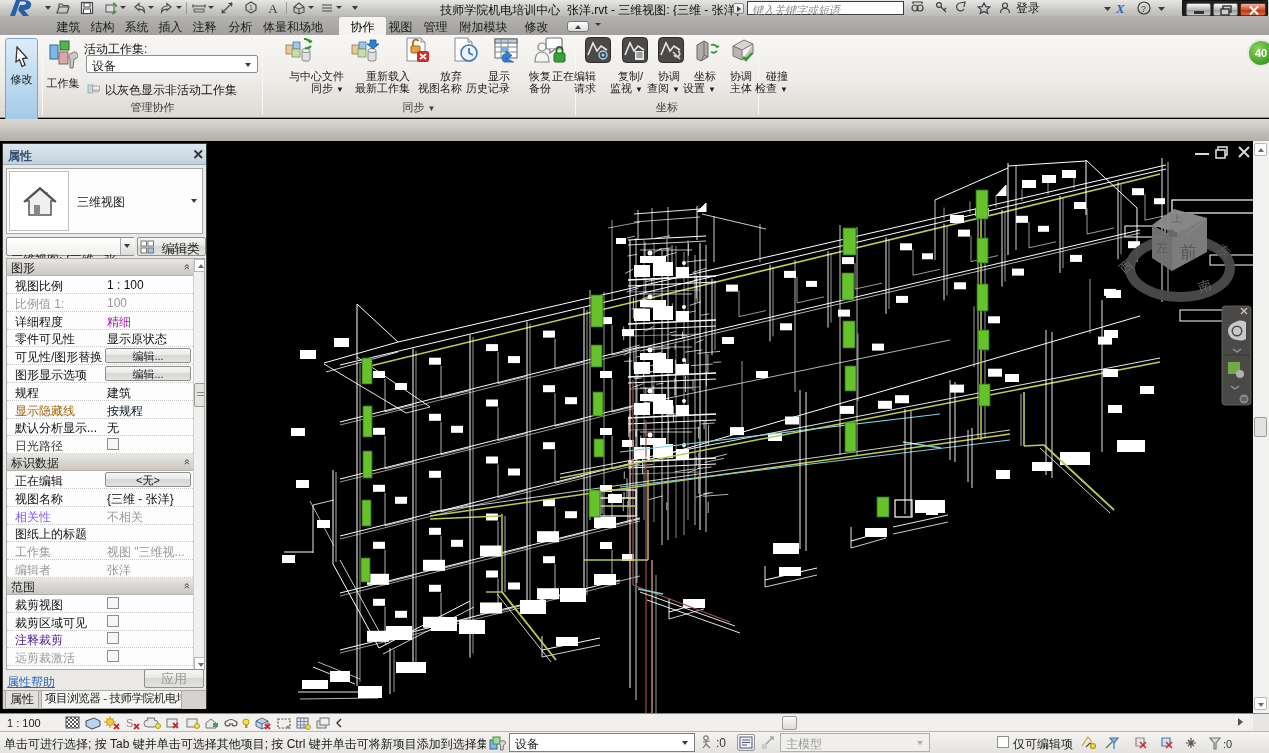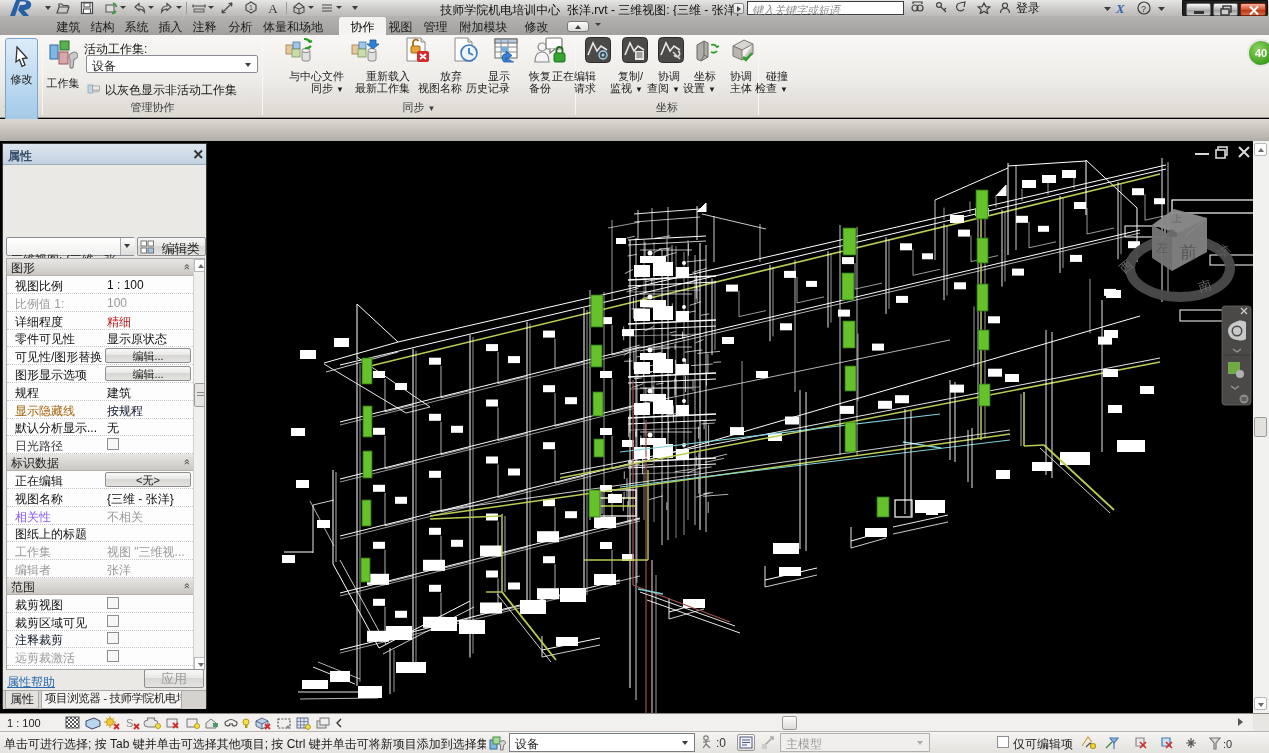--- a/index.html
+++ b/index.html
@@ -887,20 +887,32 @@
       <div class="abs" style="left:1247px;top:4px;width:28px;height:28px;border-radius:50%;background:radial-gradient(circle at 9px 8px,#8ed45e,#3f9e1f 70%,#2a7a10);border:2px solid #e8e8e8;color:#fff;font-size:11px;font-weight:bold;text-align:center;line-height:25px">40</div>
     </div>
     <div class="abs" style="left:0;top:119px;width:1269px;height:22px;background:linear-gradient(#dcd9d4,#b2aea7)"></div>
     <div class="abs" id="props" style="left:2px;top:143px;width:205px;height:565px;background:#ebe9e6;border:1px solid #3a3a3a;box-shadow:1px 1px 2px rgba(0,0,0,.5)">
       <div class="abs" style="left:0;top:0;width:203px;height:21px;background:linear-gradient(#dde6ef,#c3d2e0);border-bottom:1px solid #9daebc">
         <span style="position:absolute;left:5px;top:4px;font-size:12px;font-weight:bold;color:#39506b">属性</span>
         <svg style="position:absolute;left:190px;top:5px" width="11" height="11">
           <path d="M1.5 1.5 L9 9 M9 1.5 L1.5 9" stroke="#333" stroke-width="1.8"></path>
         </svg>
       </div>
+      <div class="abs" style="left:3px;top:24px;width:197px;height:66px;background:#fdfdfd;border:1px solid #a8a8a8">
+        <div class="abs" style="left:2px;top:2px;width:60px;height:60px;background:#fff;border:1px solid #c0c0c0">
+          <svg style="position:absolute;left:11px;top:11px" width="38" height="38" viewBox="0 0 38 38">
+            <path d="M5 18 L19 6 L33 18 L30 18 L30 32 L8 32 L8 18 Z" fill="#f0f0f0" stroke="#555" stroke-width="1.5"></path>
+            <path d="M3 19 L19 5 L35 19" fill="none" stroke="#555" stroke-width="2"></path>
+            <rect x="13" y="22" width="6" height="10" fill="#888"></rect>
+            <path d="M19 6 L19 5 L26 11 L26 9" fill="none" stroke="#555" stroke-width="1"></path>
+          </svg>
+        </div>
+        <span class="cn" style="position:absolute;left:70px;top:25px">三维视图</span>
+        <div class="carrow" style="left:184px;top:30px"></div>
+      </div>
       <div class="abs" style="left:3px;top:93px;width:129px;height:19px;background:linear-gradient(#fff,#f0f0ee);border:1px solid #8a8d91;border-radius:2px">
         <span class="cn" style="position:absolute;left:4px;top:14px">三维视图: {三维 - 张</span>
         <div class="abs" style="left:113px;top:0;width:15px;height:17px;background:linear-gradient(#fdfdfd,#dcdcda);border-left:1px solid #aaa">
           <div class="carrow" style="left:3px;top:6px"></div>
         </div>
       </div>
       <div class="gbtn" style="left:134px;top:93px;width:69px;height:19px">
         <svg style="position:absolute;left:2px;top:2px" width="15" height="14" viewBox="0 0 15 14">
           <rect x="1" y="1" width="5.5" height="5" fill="#fff" stroke="#777"></rect>
           <rect x="8" y="1" width="5.5" height="5" fill="#fff" stroke="#777"></rect>
@@ -917,21 +929,21 @@
         <div class="prow" style="top:17px;height:18px">
           <span class="plab" style="color:#111">视图比例</span>
           <span class="pval" style="color:#111">1 : 100</span>
         </div>
         <div class="prow" style="top:34.8px;height:18px">
           <span class="plab" style="color:#9a9a9a">比例值 1:</span>
           <span class="pval" style="color:#9a9a9a">100</span>
         </div>
         <div class="prow" style="top:52.599999999999994px;height:18px">
           <span class="plab" style="color:#111">详细程度</span>
-          <span class="pval" style="color:#b91c1c">精细</span>
+          <span class="pval" style="color:#a21caf">精细</span>
         </div>
         <div class="prow" style="top:70.39999999999999px;height:18px">
           <span class="plab" style="color:#111">零件可见性</span>
           <span class="pval" style="color:#111">显示原状态</span>
         </div>
         <div class="prow" style="top:88.19999999999999px;height:18px">
           <span class="plab" style="color:#111">可见性/图形替换</span>
           <div class="gbtn" style="left:98px;top:1px;width:86px;height:15px;font-size:11px;line-height:14px">编辑...</div>
         </div>
         <div class="prow" style="top:105.99999999999999px;height:18px">
@@ -987,21 +999,21 @@
         </div>
         <div class="prow" style="top:335.80000000000007px;height:18px">
           <span class="plab" style="color:#111">裁剪视图</span>
           <div class="cbx" style="left:100px;top:2px"></div>
         </div>
         <div class="prow" style="top:353.6000000000001px;height:18px">
           <span class="plab" style="color:#111">裁剪区域可见</span>
           <div class="cbx" style="left:100px;top:2px"></div>
         </div>
         <div class="prow" style="top:371.4000000000001px;height:18px">
-          <span class="plab" style="color:#0f172a">注释裁剪</span>
+          <span class="plab" style="color:#4c1d95">注释裁剪</span>
           <div class="cbx" style="left:100px;top:2px"></div>
         </div>
         <div class="prow" style="top:389.2000000000001px;height:18px">
           <span class="plab" style="color:#9a9a9a">远剪裁激活</span>
           <div class="cbx" style="left:100px;top:2px"></div>
         </div>
         <div class="prow" style="top:407.0000000000001px;height:10px">
           <span class="plab" style="color:#111">远剪裁偏移</span>
           <span class="pval" style="color:#111">304800.0</span>
         </div>

